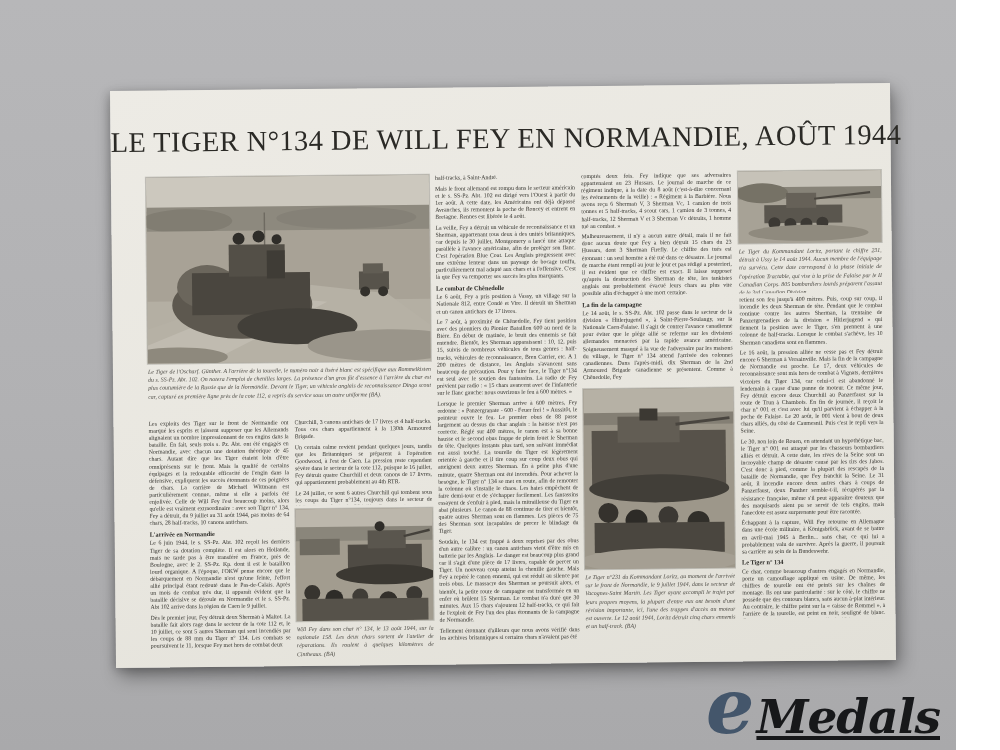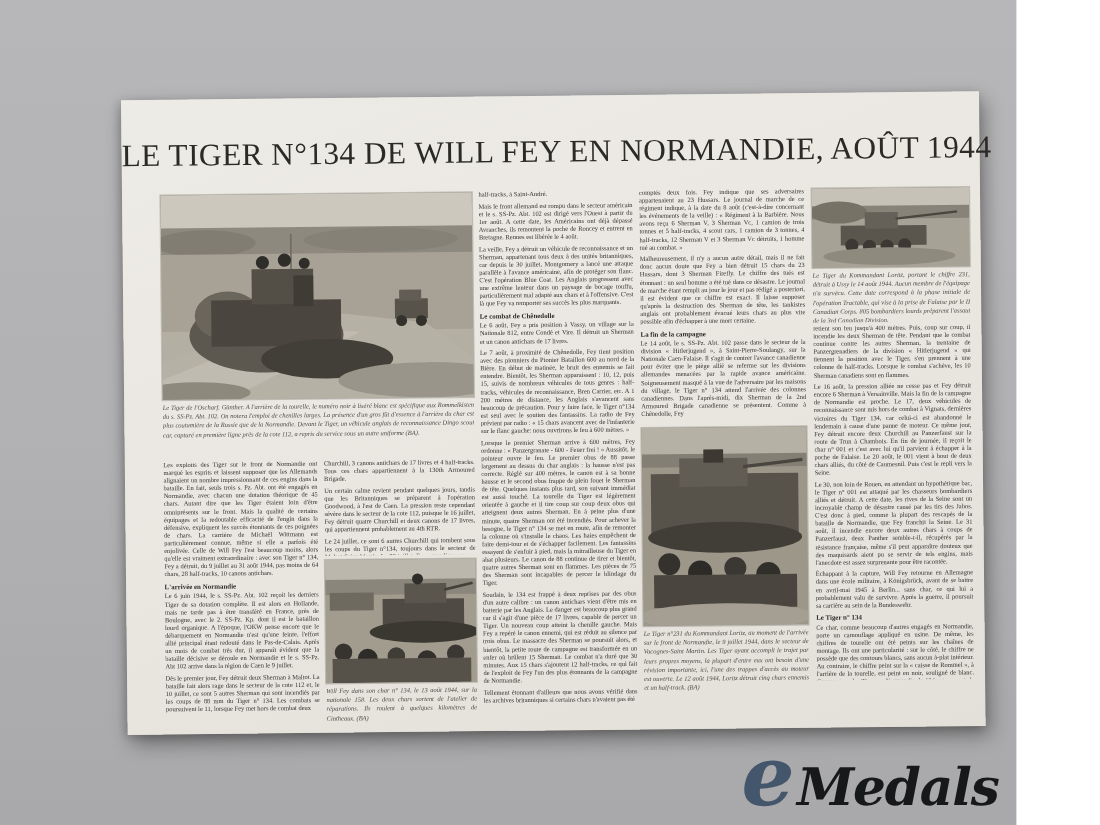--- a/index.html
+++ b/index.html
@@ -1,19 +1,20 @@
 <!DOCTYPE html>
 <html><head>
 <meta charset="utf-8">
 <style>
   html,body{margin:0;padding:0;}
   .stage{
     position:relative;width:924px;height:750px;overflow:hidden;
     background:linear-gradient(180deg,#b7b7b9 0%,#b1b1b3 55%,#a9a9ab 100%);
     font-family:"Liberation Serif", serif;
+    padding-left:32px;
   }
   .page{
     position:absolute;left:113px;top:87px;width:780px;height:577px;
     background:linear-gradient(160deg,#edebe5 0%,#e9e7e0 50%,#e2e0d8 100%);
     transform:rotate(-0.6deg);
     box-shadow:4px 8px 18px rgba(0,0,0,0.38), -2px 2px 8px rgba(0,0,0,0.18);
   }
   .page-title{
     position:absolute;left:0;top:36px;width:100%;
     text-align:center;font-size:28.5px;font-weight:normal;margin:0;
@@ -24,21 +25,21 @@
   .col h2{margin:2px 0 2px 0;font-size:6.3px;line-height:7.5px;color:#2b2a26;}
   .caption{position:absolute;overflow:hidden;}
   .caption p{margin:0;font-size:5.9px;line-height:8.2px;font-style:italic;color:#4c4a44;text-align:justify;}
   .photo{position:absolute;overflow:hidden;background:#a9a49a;box-shadow:0 0 0 1px rgba(60,58,52,0.25);}
   .photo svg{display:block;width:100%;height:100%;}
   .watermark{
     position:absolute;right:16px;bottom:10px;display:flex;align-items:baseline;
     font-family:"DejaVu Serif", serif;font-style:italic;font-weight:bold;
   }
   .watermark .wm-e{font-size:76px;line-height:60px;color:#44566b;margin-right:2px;}
-  .watermark .wm-medals{font-size:47px;line-height:47px;color:#17181a;letter-spacing:-1px;}
+  .watermark .wm-medals{font-size:47px;line-height:47px;color:#17181a;letter-spacing:-1px;text-decoration:underline;}
   
   #col1{left:35px;top:330px;width:140px;height:232px;}
   #col2{left:181px;top:330px;width:137px;height:86px;}
   #col3{left:324px;top:87px;width:140px;height:474px;}
   #col4{left:470px;top:87px;width:150px;height:212px;}
   #col5{left:627px;top:212px;width:143px;height:322px;}
   #photo-main{left:35px;top:87px;width:283px;height:186px;}
   #cap-main{left:35px;top:277px;width:283px;height:40px;}
   #photo-fey{left:181px;top:420px;width:137px;height:112px;}
   #cap-fey{left:181px;top:536px;width:137px;height:38px;}

